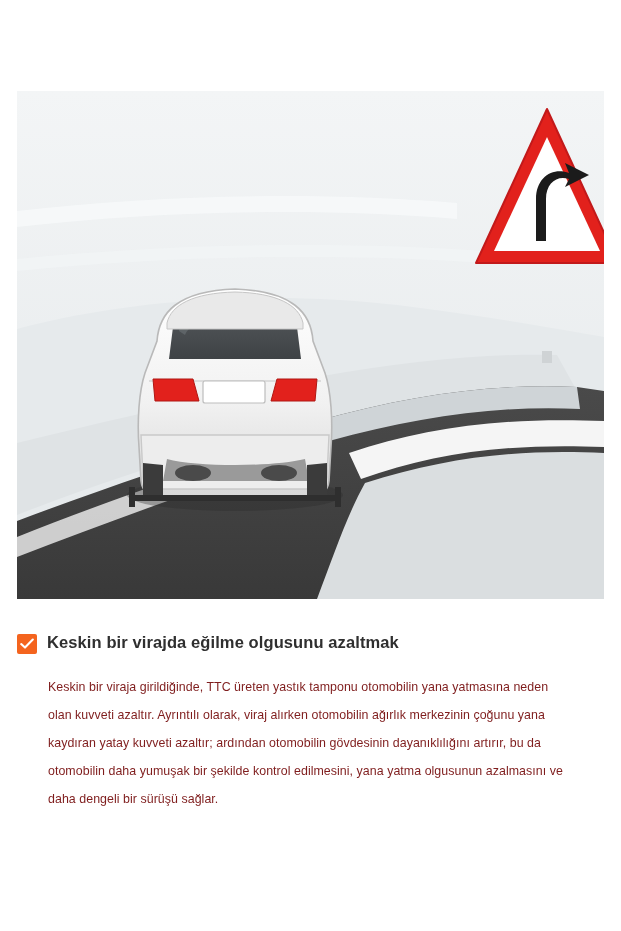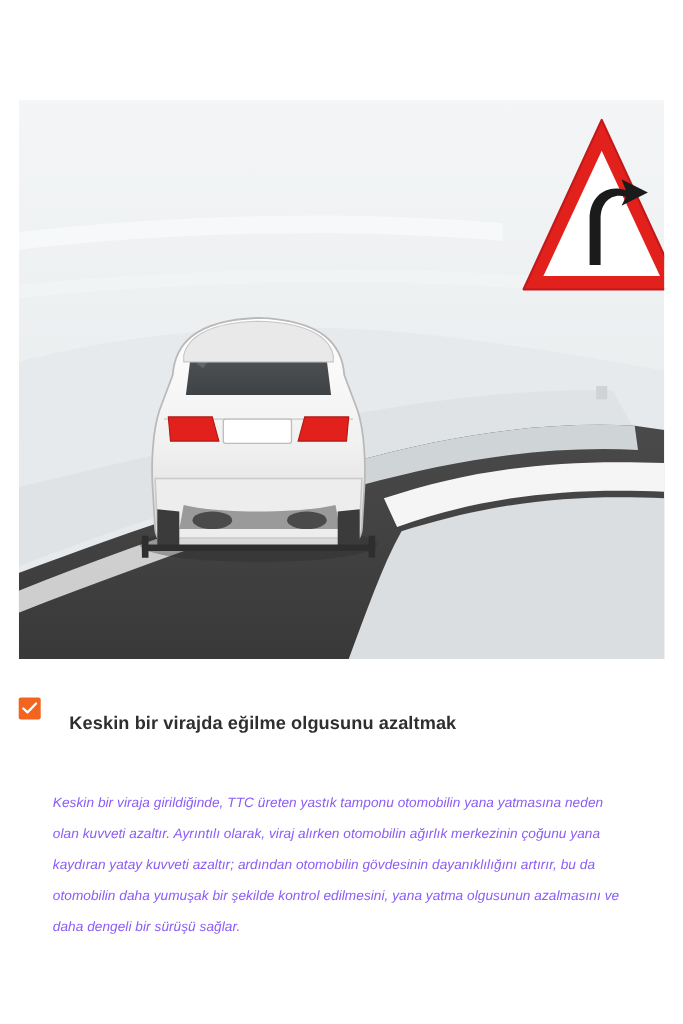--- a/index.html
+++ b/index.html
@@ -66,30 +66,29 @@
     top: 4px;
     width: 14px;
     height: 12px;
   }
   .headline {
     font-size: 16.5px;
     font-weight: bold;
     color: #2f2f2f;
     line-height: 20px;
     letter-spacing: 0.1px;
-    margin: 16px;
+    margin: 0;
   }
   .body-text {
-    margin: 32px 0 0 31px;
+    margin: 19px 0 0 31px;
     width: 520px;
     font-size: 12.4px;
     line-height: 28px;
-    color: #8b5cf6;
+    color: #7f1d1d;
     letter-spacing: 0.05px;
-    font-style: italic;
   }
   .body-text p { margin: 0; }
 </style>
 </head>
 <body>
 
 <div class="page">
 
   <div class="illustration">
     <svg viewBox="0 0 587 508" xmlns="http://www.w3.org/2000/svg">

